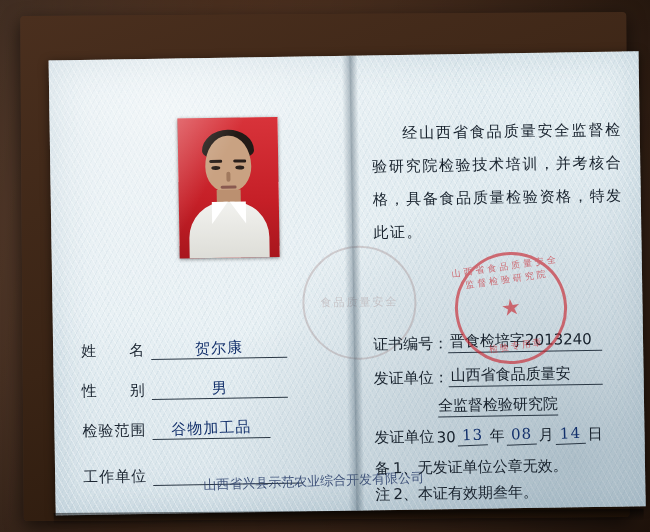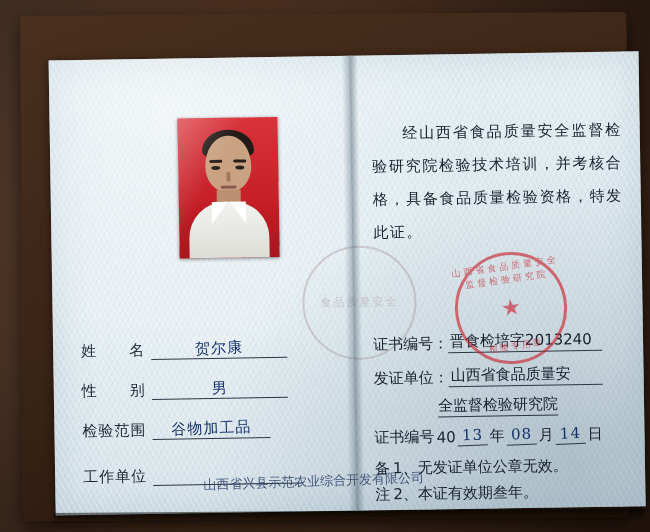--- a/index.html
+++ b/index.html
@@ -250,22 +250,22 @@
           <span class="val">晋食检培字2013240</span>
         </div>
 
         <div class="rfield cn" id="r-org">
           <span>发证单位：</span>
           <span class="val">山西省食品质量安</span>
         </div>
         <div class="cn" id="r-org2" style="position:absolute;font-size:15px;color:#17212c;">全监督检验研究院</div>
 
         <div class="rfield cn" id="r-date">
-          <span>证书编号</span>
-          <span>40</span>
+          <span>发证单位</span>
+          <span>30</span>
           <span class="dseg hand">13</span>
           <span>年</span>
           <span class="dseg hand">08</span>
           <span>月</span>
           <span class="dseg hand">14</span>
           <span>日</span>
         </div>
 
         <div class="rfield cn" id="r-note1">
           <span class="notelabel" style="width:18px;display:inline-block;">备</span>

